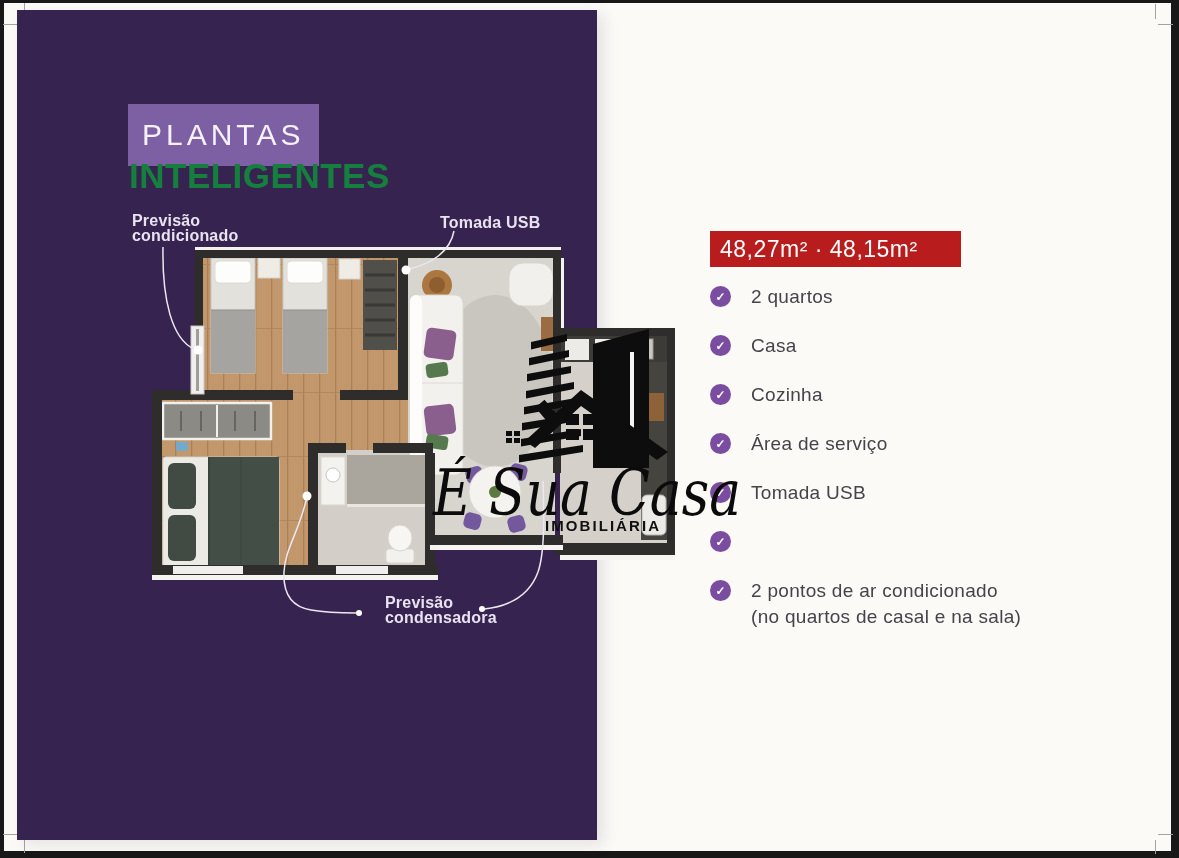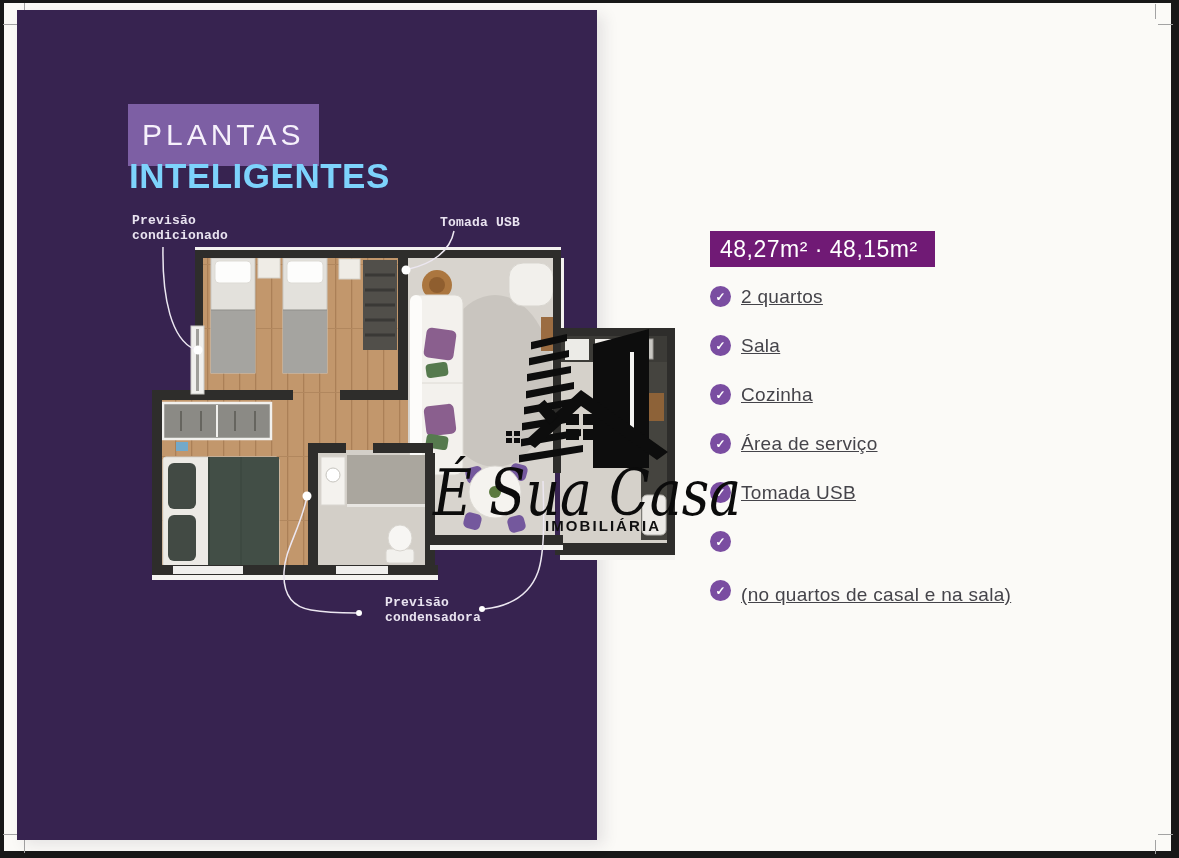--- a/index.html
+++ b/index.html
@@ -9,43 +9,43 @@
   .page-bg { position:absolute; left:4px; top:3px; right:8px; bottom:7px; background:#fbfaf7; }
 
   .crop { position:absolute; background:#a3a3a3; }
 
   .panel { position:absolute; left:17px; top:10px; width:580px; height:830px;
            background:#372350; box-shadow:7px 5px 14px rgba(40,30,60,0.10); }
 
   .title-box { position:absolute; left:128px; top:104px; height:62px; background:#7d5fa4;
                display:flex; align-items:center; padding:0 14px; }
   .title-box span { color:#f6f1fb; font-size:30px; letter-spacing:4px; font-weight:400; }
-  .title-main { position:absolute; left:129px; top:156px; color:#7dd3fc; font-size:35px;
+  .title-main { position:absolute; left:129px; top:156px; color:#15803d; font-size:35px;
                 font-weight:800; letter-spacing:0.5px; }
 
-  .callout-label { position:absolute; color:#e9e3f0; font-size:13px; font-weight:600;
-                   line-height:15px; letter-spacing:0.2px;font-family:Liberation Mono, monospace; }
+  .callout-label { position:absolute; color:#e9e3f0; font-size:16px; font-weight:600;
+                   line-height:15px; letter-spacing:0.2px; }
   .lbl-condensadora { left:132px; top:213px; }
   .lbl-tomada { left:440px; top:215px; }
   .lbl-evaporadora { left:385px; top:595px; }
 
   .plan-svg { position:absolute; left:143px; top:243px; width:540px; height:345px; }
 
   .overlay-svg { position:absolute; left:0; top:0; width:1179px; height:858px; pointer-events:none; }
 
-  .area-badge { position:absolute; left:710px; top:231px; width:225px; height:36px;
-                background:#701a75; color:#ffffff; display:flex; align-items:center;
+  .area-badge { position:absolute; left:710px; top:231px; width:251px; height:36px;
+                background:#b91c1c; color:#ffffff; display:flex; align-items:center;
                 padding-left:10px; font-size:23px; letter-spacing:0.5px; }
 
   .features { position:absolute; left:710px; top:286px; list-style:none; width:420px; }
   .features li { display:flex; align-items:flex-start; margin-bottom:27px; min-height:22px; }
   .check-circle { width:21px; height:21px; border-radius:50%; background:#7a4da1; flex:0 0 21px;
                   display:flex; align-items:center; justify-content:center; margin-top:0px; }
   .check-circle span { color:#ffffff; font-size:12px; font-weight:bold; line-height:1; }
-  .feature-text { margin-left:10px; color:#45444a; font-size:19px; line-height:22px; letter-spacing:0.3px;text-decoration:underline; }
+  .feature-text { margin-left:20px; color:#45444a; font-size:19px; line-height:22px; letter-spacing:0.3px; }
   .feature-text .line2 { margin-top:4px; }
 </style>
 </head>
 <body>
 
 <div class="page-bg"></div>
 
 <div class="crop" style="left:3px;top:24px;width:15px;height:1px"></div>
 <div class="crop" style="left:24px;top:3px;width:1px;height:15px"></div>
 <div class="crop" style="left:1158px;top:24px;width:15px;height:1px"></div>
@@ -228,21 +228,21 @@
   <li>
     <div class="check-circle">
         <span>✓</span>
       </div>
     <div class="feature-text">2 quartos</div>
   </li>
   <li>
     <div class="check-circle">
         <span>✓</span>
       </div>
-    <div class="feature-text">Sala</div>
+    <div class="feature-text">Casa</div>
   </li>
   <li>
     <div class="check-circle">
         <span>✓</span>
       </div>
     <div class="feature-text">Cozinha</div>
   </li>
   <li>
     <div class="check-circle">
         <span>✓</span>
@@ -258,20 +258,21 @@
   <li>
     <div class="check-circle">
         <span>✓</span>
       </div>
   </li>
   <li>
     <div class="check-circle">
         <span>✓</span>
       </div>
     <div class="feature-text">
+      <div>2 pontos de ar condicionado</div>
       <div class="line2">(no quartos de casal e na sala)</div>
     </div>
   </li>
 </ul>
 
 <svg class="overlay-svg" viewBox="0 0 1179 858">
 
   <g fill="none" stroke="#ece7f1" stroke-width="1.5">
     <path d="M163,247 C162,300 172,339 194,349"></path>
     <path d="M454,231 C450,252 431,264 409,269"></path>

